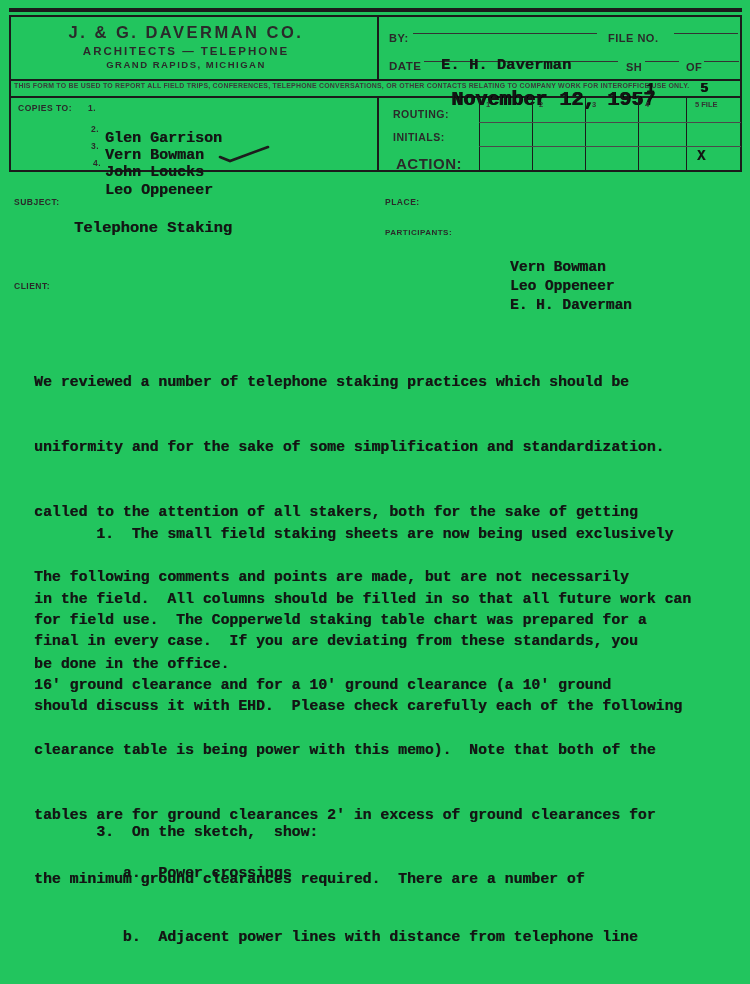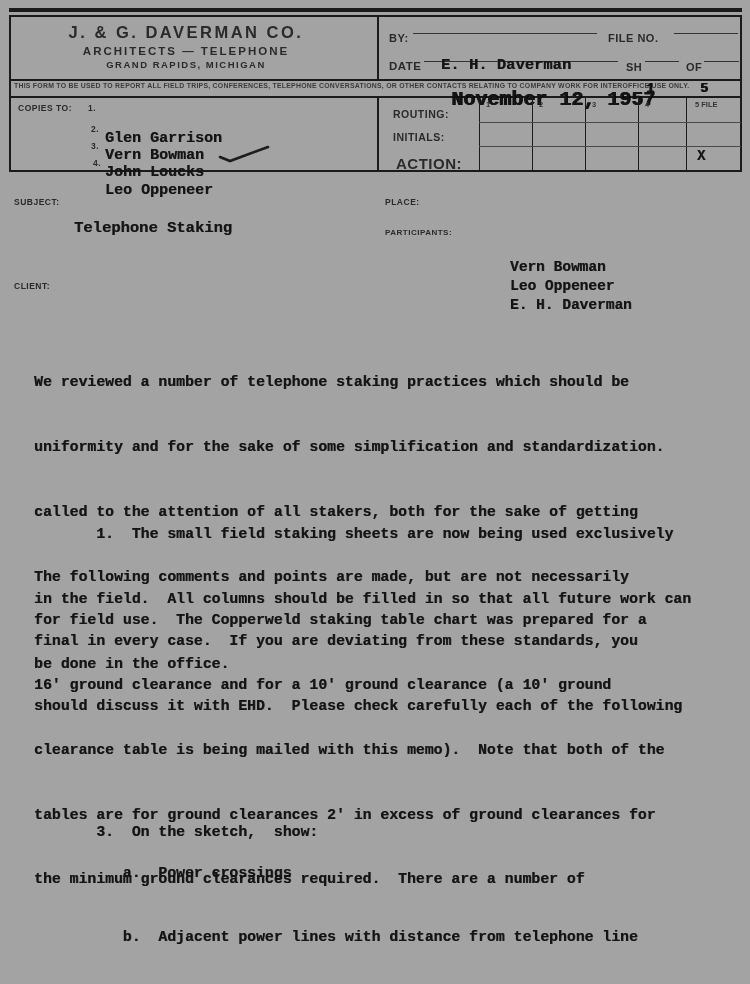--- a/index.html
+++ b/index.html
@@ -1,16 +1,16 @@
 <!DOCTYPE html>
 <html><head>
 <meta charset="utf-8">
 <style>
   html,body{margin:0;padding:0;background:#ffffff;}
-  .page{position:relative;width:750px;height:984px;background:#a3a3a3;overflow:hidden;
+  .page{position:relative;width:750px;height:984px;background:#22c55e;overflow:hidden;
         font-family:"Liberation Sans",sans-serif;}
   .abs{position:absolute;}
   .hline{position:absolute;background:#1b1b1b;}
   .vline{position:absolute;background:#1b1b1b;}
   .uline{position:absolute;border-bottom:1.6px solid #333;height:0;}
   .print{font-family:"Liberation Sans",sans-serif;color:#2a2a2a;font-weight:700;letter-spacing:.5px;}
   .typed{font-family:"Liberation Mono","DejaVu Sans Mono",monospace;font-weight:700;color:#141414;
          text-shadow:.5px 0 0 rgba(10,10,10,.6);}
   .smear{text-shadow:1px 0 0 rgba(0,0,0,.85), .5px .4px 0 rgba(0,0,0,.4);}
   .tline{white-space:pre;font-size:14.8px;line-height:21.6px;}
@@ -116,21 +116,21 @@
 
   <div class="abs typed tline" style="left:34px;top:481px">
     <div class="bline">       1.  The small field staking sheets are now being used exclusively</div>
     <div class="bline">in the field.  All columns should be filled in so that all future work can</div>
     <div class="bline">be done in the office.</div>
   </div>
 
   <div class="abs typed tline" style="left:34px;top:567px">
     <div class="bline">for field use.  The Copperweld staking table chart was prepared for a</div>
     <div class="bline">16' ground clearance and for a 10' ground clearance (a 10' ground</div>
-    <div class="bline">clearance table is being mailed with this memo).  Note that both of the</div>
+    <div class="bline">clearance table is being power with this memo).  Note that both of the</div>
     <div class="bline">tables are for ground clearances 2' in excess of ground clearances for</div>
     <div class="bline">the minimum ground clearances required.  There are a number of</div>
     
     
     
     
   </div>
 
   <div class="abs typed tline" style="left:34px;top:779px">
     <div class="bline">       3.  On the sketch,  show:</div>

